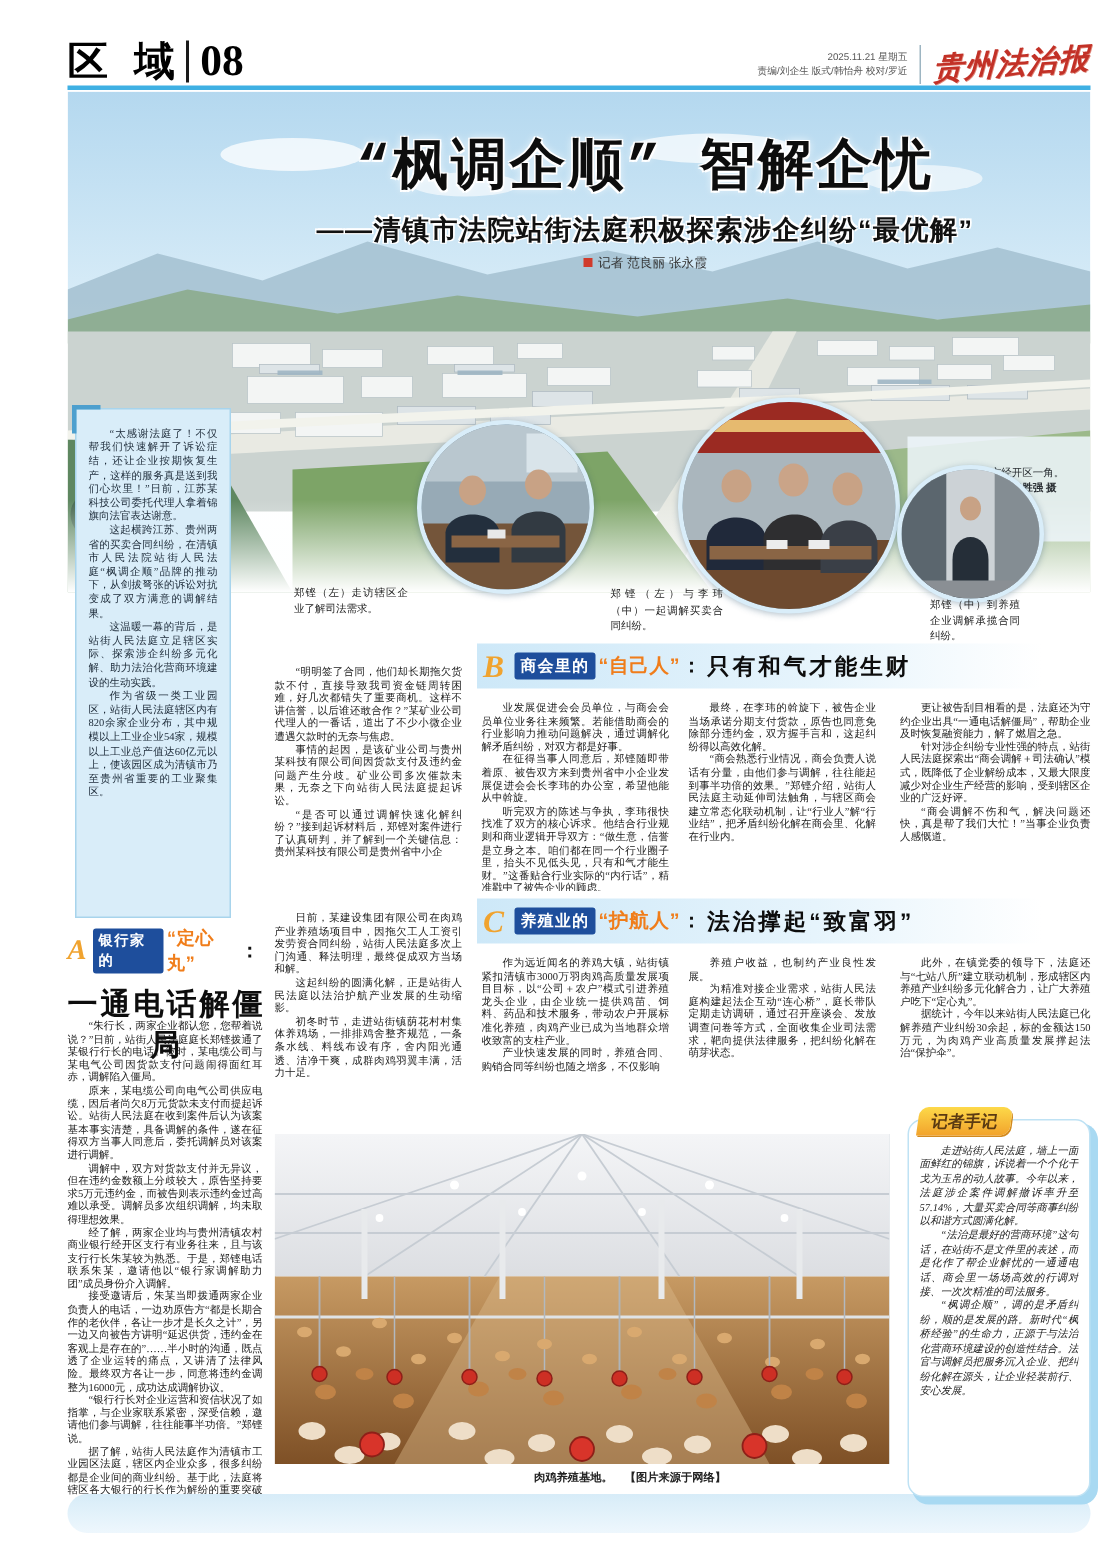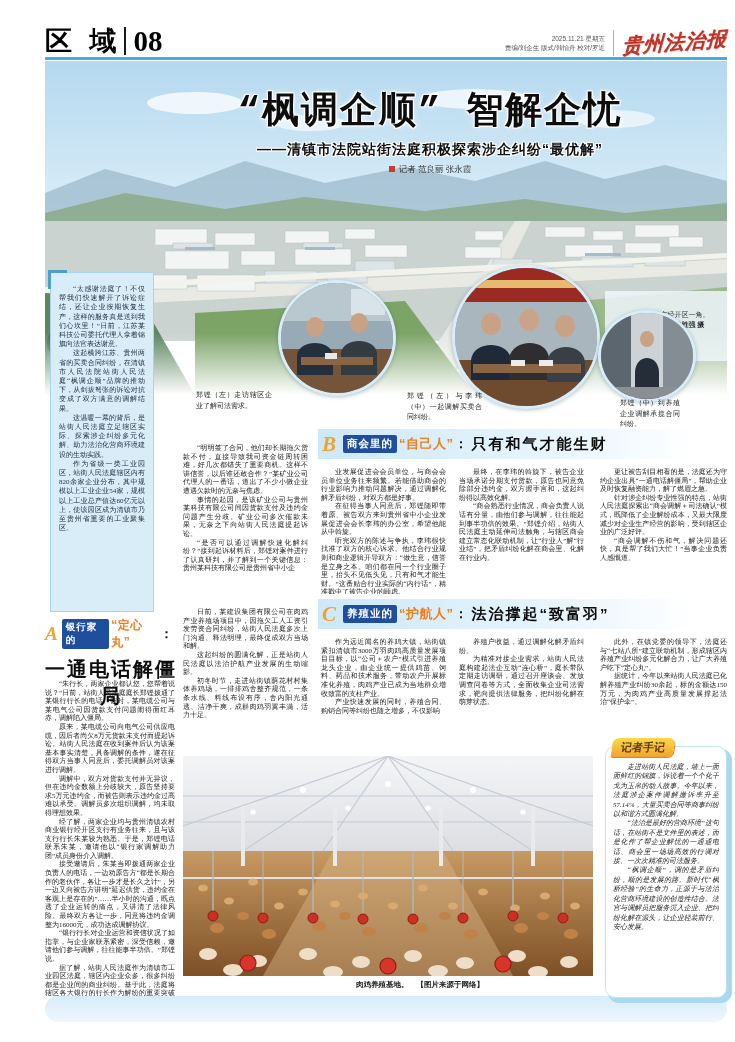--- a/index.html
+++ b/index.html
@@ -19,21 +19,21 @@
   #header-meta{text-align:right;font-family:"Liberation Sans","DejaVu Sans",sans-serif;font-size:6.5px;line-height:9px;color:#555;}
   #logo-divider{width:1px;height:26px;background:#9db5c2;}
   #masthead-logo{font-size:20px;font-weight:bold;font-style:italic;color:#c23127;transform:rotate(-4deg) skewX(-6deg);letter-spacing:1px;text-shadow:0.5px 0.5px 0 #e08a7d;}
   #blue-rule{left:45px;top:57px;width:682px;height:2.5px;background:#3fb0e3;}
 
   
   #hero{left:45px;top:61px;width:682px;height:334px;overflow:hidden;}
   #headline-block{left:150px;top:85px;width:560px;text-align:center;font-family:"Liberation Sans","DejaVu Sans",sans-serif;}
   #main-headline{font-size:37px;font-weight:900;letter-spacing:2px;color:#0d0d0d;
     text-shadow:-1px -1px 0 #fff,1px -1px 0 #fff,-1px 1px 0 #fff,1px 1px 0 #fff,0 0 6px rgba(255,255,255,.9);font-family:Liberation Mono, monospace;}
-  #sub-headline{margin-top:6px;font-size:14px;font-weight:800;letter-spacing:1px;color:#111;
+  #sub-headline{margin-top:6px;font-size:18px;font-weight:800;letter-spacing:1px;color:#111;
     text-shadow:-1px -1px 0 #fff,1px -1px 0 #fff,-1px 1px 0 #fff,1px 1px 0 #fff;}
   #byline{margin-top:5px;font-size:8.5px;color:#333;font-family:"Liberation Sans","DejaVu Sans",sans-serif;}
   .red-square{display:inline-block;width:6px;height:6px;background:#d03a2b;margin-right:4px;}
   #photo-credit{left:672px;top:310px;width:96px;text-align:center;font-size:7px;line-height:10px;color:#2a2f33;}
   #photo-credit .bold{font-weight:bold;}
   
   #photo-credit{left:630px;}
 
   
   .circle-photo{border-radius:50%;overflow:hidden;border:3px solid #d9edf9;box-shadow:0 1px 4px rgba(40,80,110,.35);background:#8fa6b5;}
@@ -297,21 +297,21 @@
 <div class="abs col" id="col-c-open">
     <p class="para">日前，某建设集团有限公司在肉鸡产业养殖场项目中，因拖欠工人工资引发劳资合同纠纷，站街人民法庭多次上门沟通、释法明理，最终促成双方当场和解。</p>
     <p class="para">这起纠纷的圆满化解，正是站街人民法庭以法治护航产业发展的生动缩影。</p>
     <p class="para">初冬时节，走进站街镇荫花村村集体养鸡场，一排排鸡舍整齐规范，一条条水线、料线布设有序，舍内阳光通透、洁净干爽，成群肉鸡羽翼丰满，活力十足。</p>
   </div>
 <div class="abs col" id="col-c-2">
     <p class="para">作为远近闻名的养鸡大镇，站街镇紧扣清镇市3000万羽肉鸡高质量发展项目目标，以“公司＋农户”模式引进养殖龙头企业，由企业统一提供鸡苗、饲料、药品和技术服务，带动农户开展标准化养殖，肉鸡产业已成为当地群众增收致富的支柱产业。</p>
     <p class="para">产业快速发展的同时，养殖合同、购销合同等纠纷也随之增多，不仅影响</p>
   </div>
 <div class="abs col" id="col-c-3">
-    <p class="para">养殖户收益，通过调解化解矛盾纠纷。</p>
+    <p class="para">养殖户收益，也制约产业良性发展。</p>
     <p class="para">为精准对接企业需求，站街人民法庭构建起法企互动“连心桥”，庭长带队定期走访调研，通过召开座谈会、发放调查问卷等方式，全面收集企业司法需求，靶向提供法律服务，把纠纷化解在萌芽状态。</p>
   </div>
 <div class="abs col" id="col-c-4">
     <p class="para">此外，在镇党委的领导下，法庭还与“七站八所”建立联动机制，形成辖区内养殖产业纠纷多元化解合力，让广大养殖户吃下“定心丸”。</p>
     <p class="para">据统计，今年以来站街人民法庭已化解养殖产业纠纷30余起，标的金额达150万元，为肉鸡产业高质量发展撑起法治“保护伞”。</p>
   </div>
 
 <div class="abs" id="section-a-header">
   <div class="row1">
     <span class="sec-letter">A</span>

